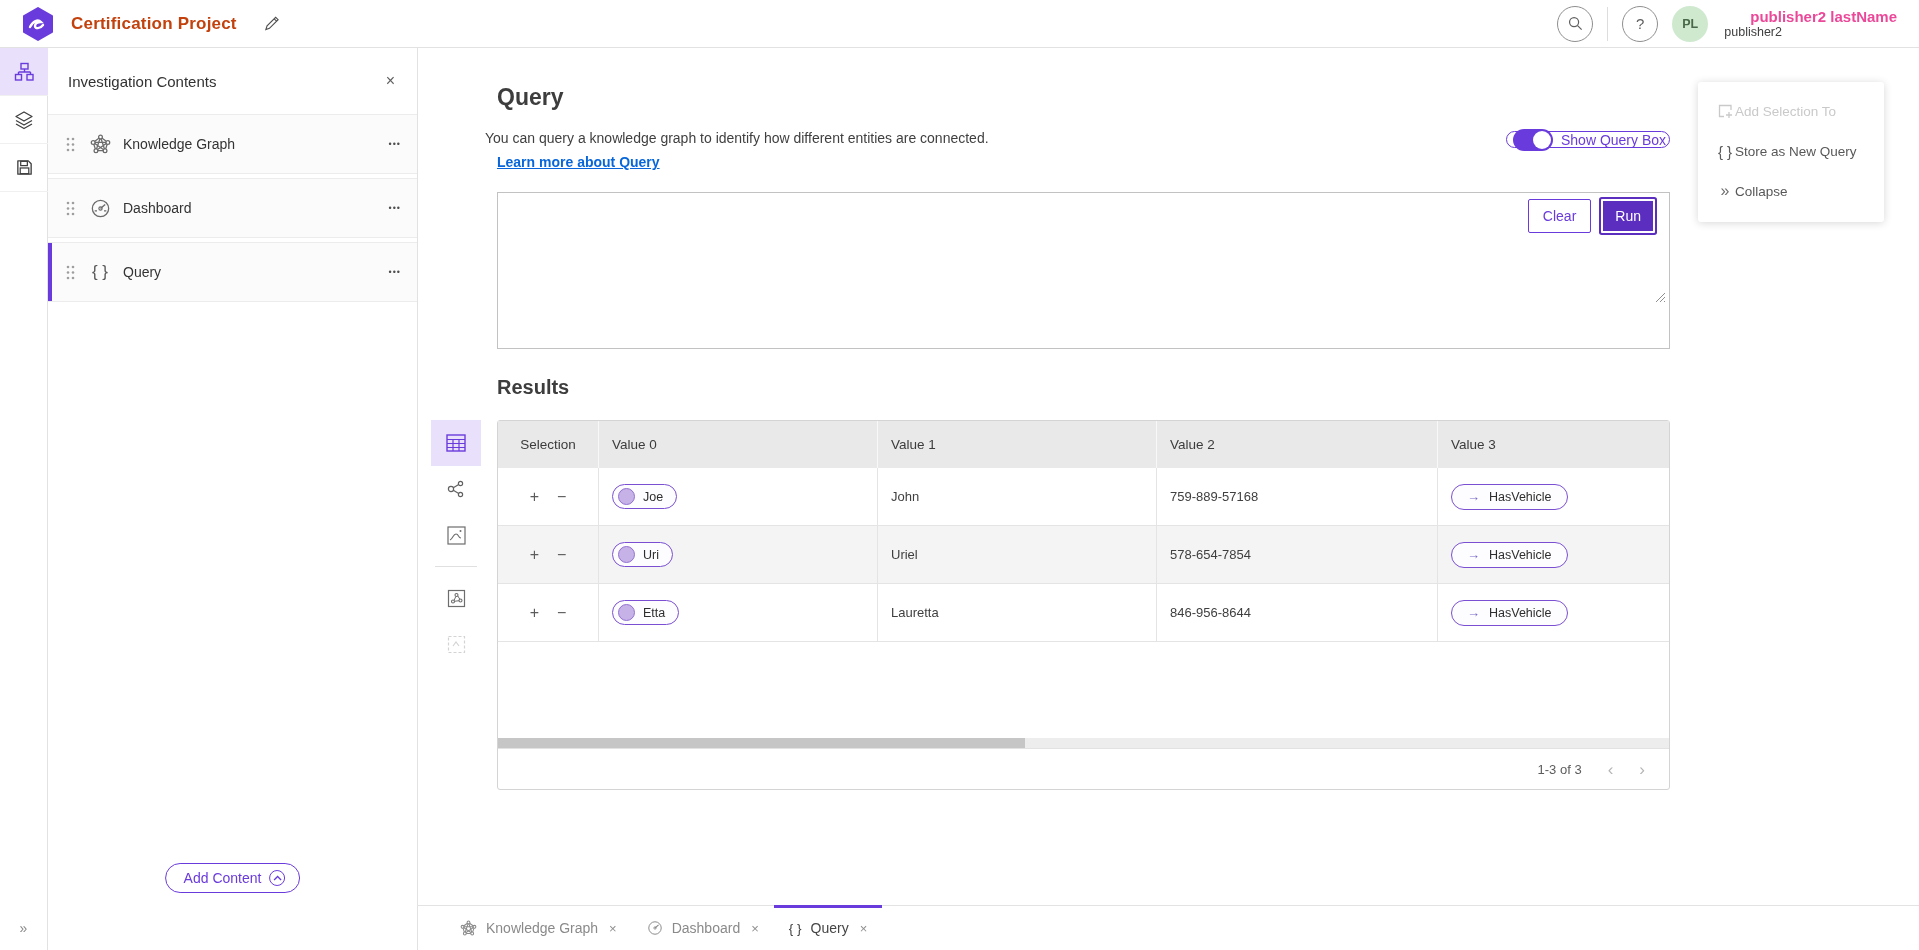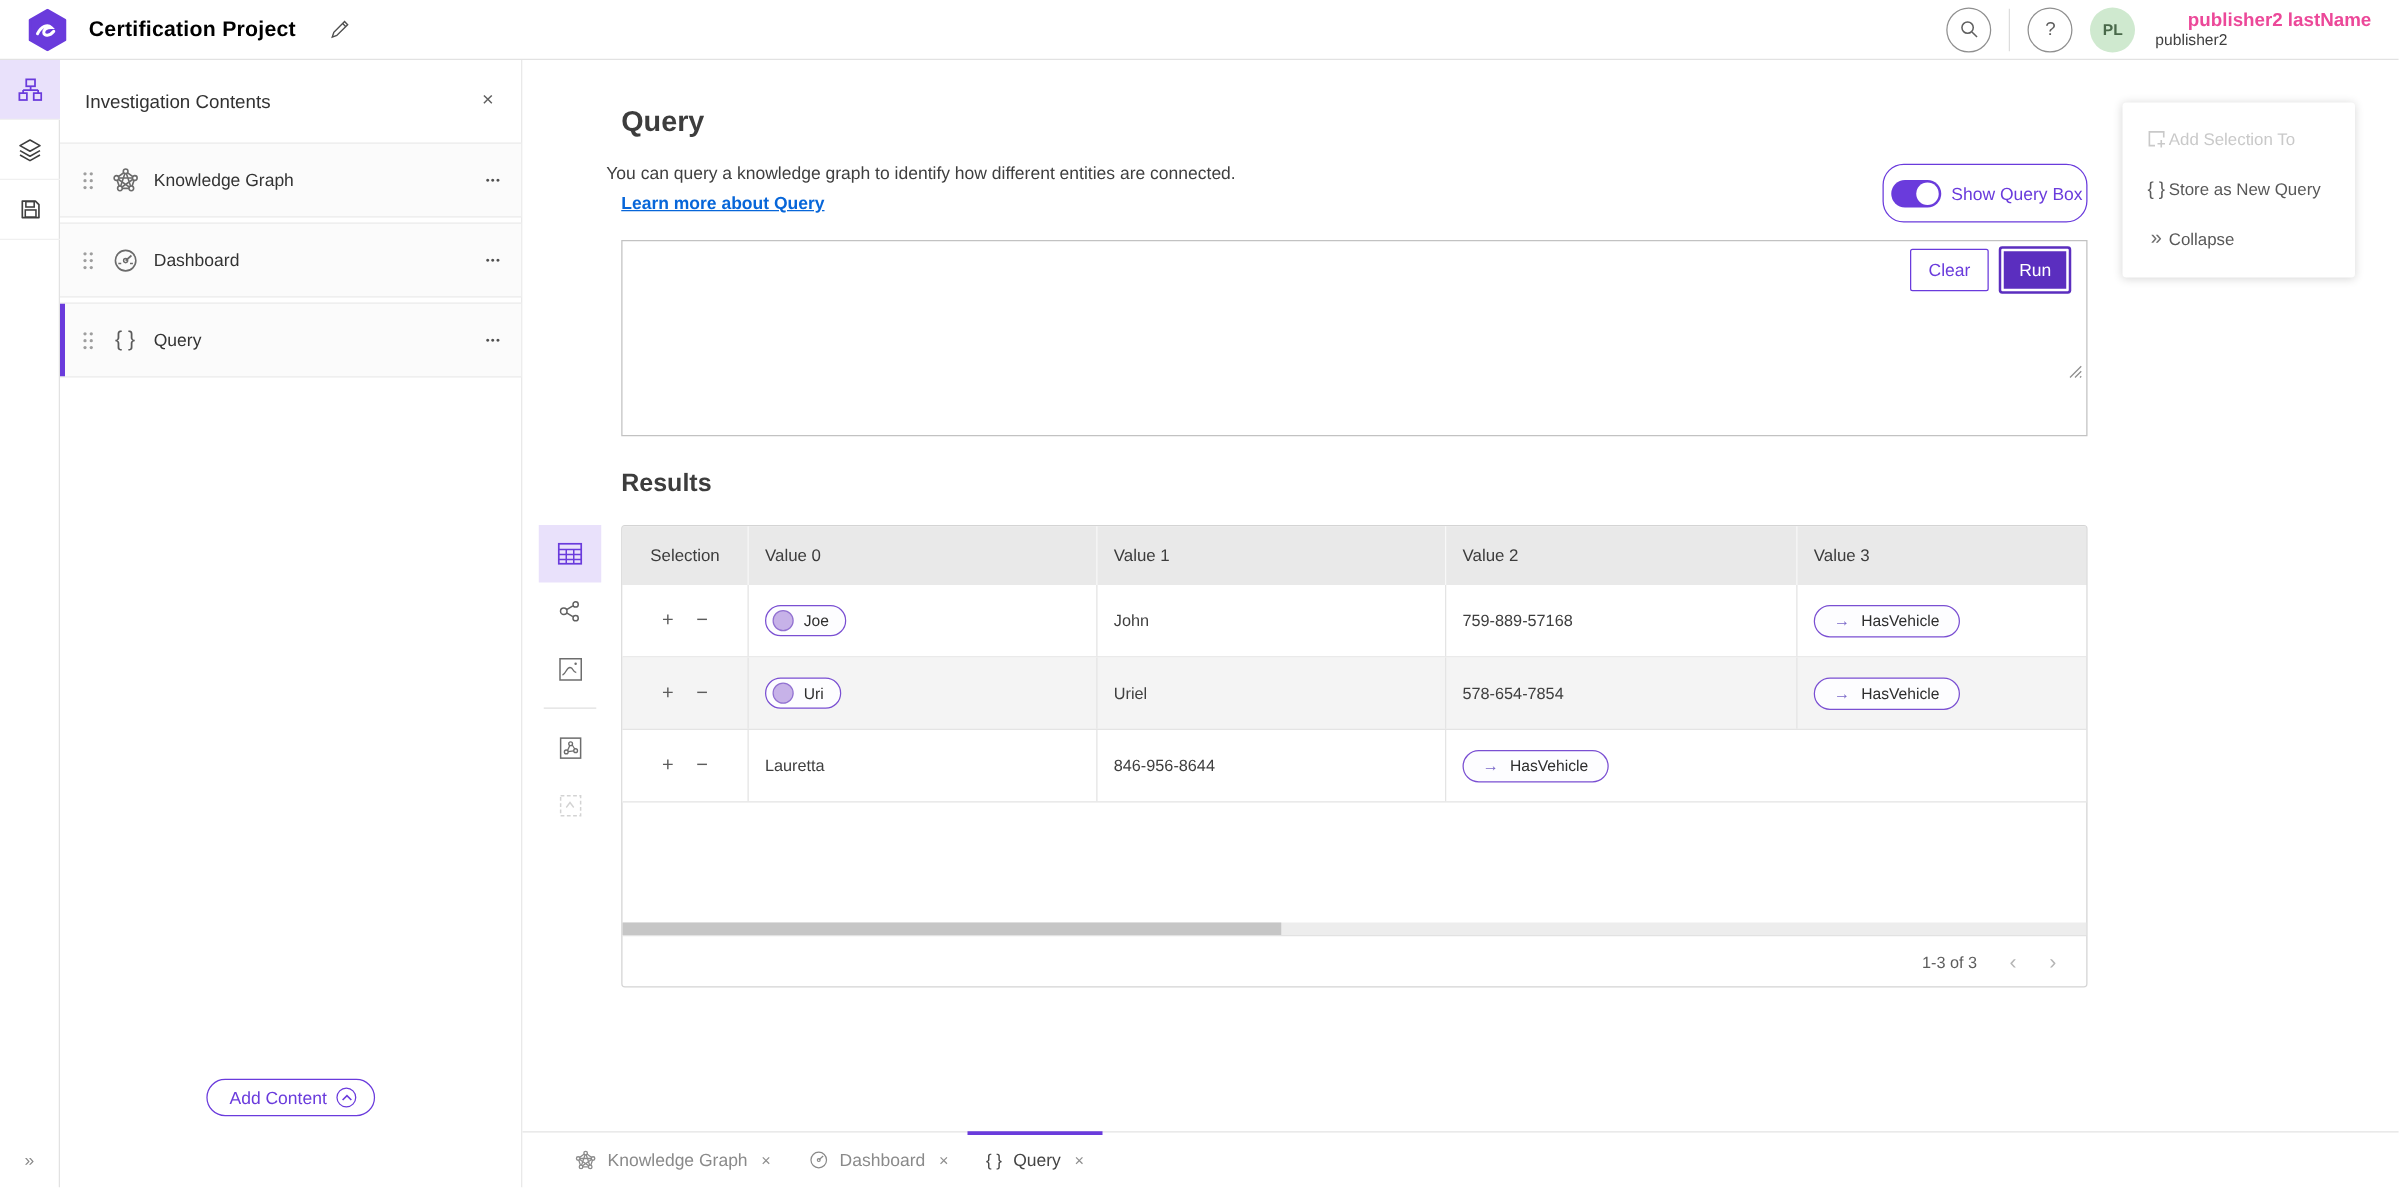--- a/index.html
+++ b/index.html
@@ -4,21 +4,21 @@
 <style>
   * { margin:0; padding:0; box-sizing:border-box; }
   html,body { width:1919px; height:950px; overflow:hidden; background:#fff;
     font-family:"Liberation Sans", sans-serif; color:#3f3f3f; }
   .app { position:relative; width:1919px; height:950px; background:#fff; }
 
   
   .topbar { position:absolute; top:0; left:0; width:1919px; height:48px; background:#fff;
     border-bottom:1px solid #e2e2e2; display:flex; align-items:center; z-index:5; }
   .logo { margin-left:21px; width:34px; height:34px; }
-  .app-title { margin-left:16px; font-size:17px; font-weight:700; color:#000000; letter-spacing:.2px; }
+  .app-title { margin-left:16px; font-size:17px; font-weight:700; color:#c2410c; letter-spacing:.2px; }
   .edit-btn { margin-left:22px; width:26px; height:26px; display:flex; align-items:center; justify-content:center; cursor:pointer; }
   .topbar-right { margin-left:auto; display:flex; align-items:center; gap:14px; margin-right:22px; }
   .circle-btn { width:36px; height:36px; border:1px solid #8f8f8f; border-radius:50%; background:#fff;
     display:flex; align-items:center; justify-content:center; cursor:pointer; }
   .top-divider { width:1px; height:34px; background:#ddd; }
   .avatar { width:36px; height:36px; border-radius:50%; background:#cfe9cf; color:#49694a;
     font-size:12.5px; font-weight:700; display:flex; align-items:center; justify-content:center; }
   .user-block { line-height:1.15; margin-left:2px; }
   .user-name { font-size:15px; font-weight:700; color:#ec4899;margin-left:26px; }
   .user-sub { font-size:12.5px; color:#3f3f3f; }
@@ -53,21 +53,21 @@
     color:#6a3bdc; font-size:14px; display:flex; align-items:center; gap:8px; cursor:pointer; }
   .chev-circle { width:16px; height:16px; border:1px solid #6a3bdc; border-radius:50%;
     display:flex; align-items:center; justify-content:center; }
 
   
   .main { position:absolute; top:48px; left:418px; width:1501px; height:857px; background:#fff; }
   .q-title { position:absolute; left:79px; top:36px; font-size:23px; font-weight:700; color:#3d3d3d; }
   .q-desc { position:absolute; left:67px; top:82px; font-size:14px; color:#3f3f3f; }
   .q-link { position:absolute; left:79px; top:106px; font-size:14px; font-weight:700; color:#0766d9;
     text-decoration:underline; cursor:pointer; }
-  .toggle-pill { position:absolute; top:83px; left:1088px; width:164px; height:47px; border:1.5px solid #6a3bdc;
+  .toggle-pill { position:absolute; top:83px; left:1088px; width:164px; height:17px; border:1.5px solid #6a3bdc;
     border-radius:17px; background:#fff; display:flex; align-items:center; padding:0 12px 0 6px; gap:8px; cursor:pointer; }
   .switch { width:40px; height:22px; background:#6a3bdc; border-radius:11px; position:relative; flex:none; }
   .switch::after { content:""; position:absolute; right:2px; top:2px; width:18px; height:18px; border-radius:50%;
     background:#fff; }
   .toggle-label { font-size:14px; color:#6a3bdc; white-space:nowrap; }
 
   .qbox { position:absolute; left:79px; top:144px; width:1173px; height:157px; border:1px solid #c2c2c2; background:#fff; }
   .qtext { display:block; width:100%; height:110px; border:none; border-bottom:1px solid #c2c2c2; resize:none;
     outline:none; padding:12px 14px; font-family:"Liberation Sans", sans-serif; font-size:13.5px; color:#333;
     line-height:1.4; background:#fff; }
@@ -395,20 +395,26 @@
             <span class="pill-label">HasVehicle</span>
           </span>
         </div>
       </div>
 
       <div class="tgrid trow">
         <div class="td sel">
           <button class="pm-btn">+</button>
           <button class="pm-btn">−</button>
         </div>
+        <div class="td">
+          <span class="person-pill">
+            <span class="person-dot"></span>
+            <span class="pill-label">Etta</span>
+          </span>
+        </div>
         <div class="td">Lauretta</div>
         <div class="td">846-956-8644</div>
         <div class="td">
           <span class="rel-pill">
             <span class="rel-arrow">→</span>
             <span class="pill-label">HasVehicle</span>
           </span>
         </div>
       </div>
 

